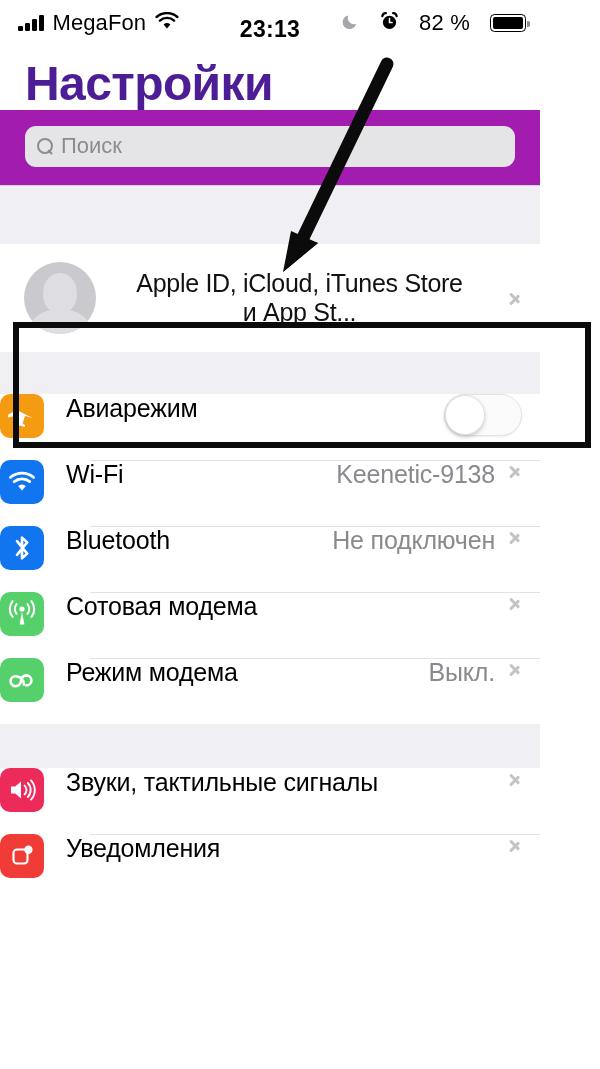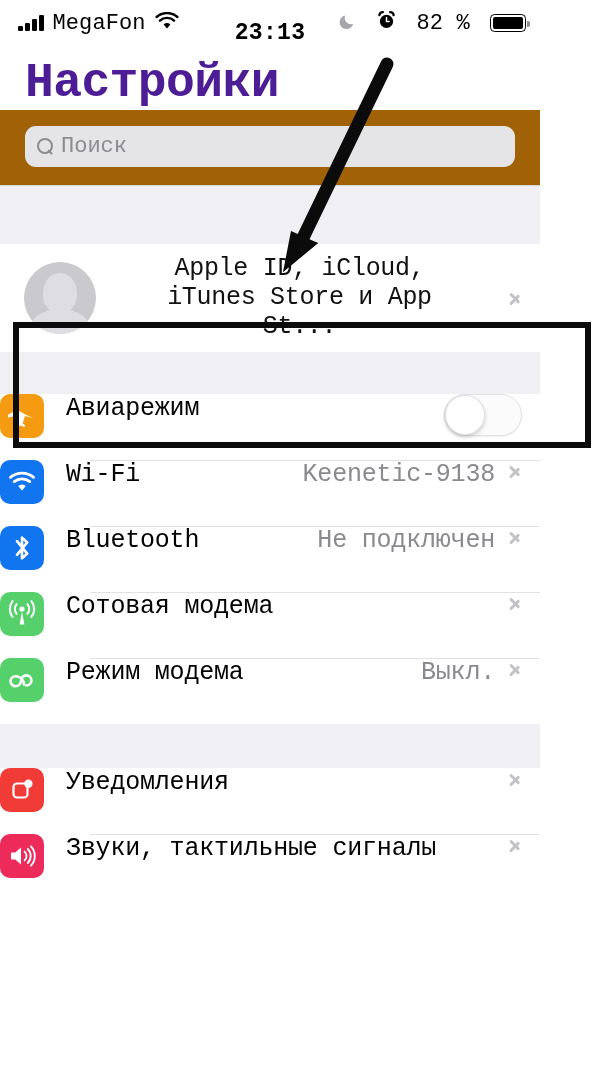--- a/index.html
+++ b/index.html
@@ -6,35 +6,34 @@
   html, body {
     width: 600px; height: 1069px;
     background: #ffffff;
     font-family: "Liberation Sans", sans-serif;
     overflow: hidden;
   }
   #screen {
     position: relative;
     width: 540px; height: 1069px;
     background: #ffffff;
-    font-family: Liberation Mono, monospace;
   }
 
   
   .statusbar {
     position: relative;
     height: 46px;
     background: #ffffff;
     display: flex; align-items: center;
     padding: 0 14px 0 18px;
   }
   .sb-left { display: flex; align-items: center; gap: 9px; flex: 0 0 auto; }
   .sb-center {
-    position: absolute; left: 0; right: 0; top: 0; height: 46px;
-    display: flex; align-items: flex-end; justify-content: center;
+    position: absolute; left: 0; right: 0; top: 16px; height: 46px;
+    display: flex; align-items: flex-start; justify-content: center;
     pointer-events: none;
   }
   .sb-right {
     margin-left: auto; display: flex; align-items: center; gap: 20px; flex: 0 0 auto;
   }
   .sb-time { font-size: 23px; font-weight: bold; color: #000; letter-spacing: .3px; }
   .carrier { font-size: 22px; color: #000; letter-spacing: .1px; }
   .battery-pct { font-size: 22px; color: #000; letter-spacing: .2px; }
 
   .bars { display: flex; align-items: flex-end; gap: 2.5px; height: 16px; }
@@ -55,21 +54,21 @@
     opacity: .45;
   }
   .batt span { display: block; height: 100%; width: 100%; background: #000; border-radius: 2px; }
 
   
   .header { background: #ffffff; padding: 12px 25px 0 25px; }
   .page-title {
     font-size: 48px; font-weight: bold; color: #4c1d95;
     letter-spacing: -0.6px; line-height: 1.08;
   }
-  .search-wrap { padding: 16px 25px 18px 25px; background: #a16207; }
+  .search-wrap { padding: 16px 25px 18px 25px; background: #a21caf; }
   .searchbar {
     height: 41px; background: #e5e5e7; border-radius: 11px;
     display: flex; align-items: center; padding: 0 12px; gap: 7px;
   }
   .search-ph { font-size: 22px; color: #8b8b90; }
   .mag { width: 17px; height: 17px; position: relative; flex: 0 0 auto; }
   .mag::before {
     content: ""; position: absolute; left: 0; top: 0;
     width: 12px; height: 12px; border: 2px solid #8b8b90; border-radius: 50%;
   }
@@ -299,45 +298,45 @@
       <span class="chev"></span>
     </div>
 
   </div>
 
   <div class="gap" style="height:44px"></div>
 
   <div class="group">
 
     <div class="row">
-      <span class="icon" style="background:#F03B36">
-        <svg width="28" height="28" viewBox="0 0 28 28">
-          <rect x="5.5" y="7.5" width="14" height="14" rx="3.6" stroke="#fff" stroke-width="2.2" fill="none"></rect>
-          <circle cx="20.4" cy="7.8" r="4.2" fill="#fff"></circle>
-        </svg>
-      </span>
-      <span class="row-label">Уведомления</span>
-      <span class="row-detail"></span>
-      <span class="chev"></span>
-    </div>
-
-    <div class="row">
       <span class="icon" style="background:#ED2B5B">
         <svg width="30" height="26" viewBox="0 0 30 26">
           <path d="M4 9.6 h4.2 L14 4.6 v16.8 L8.2 16.4 H4 Z" fill="#fff"></path>
           <path d="M17.6 8.6 a6 6 0 0 1 0 8.8" stroke="#fff" stroke-width="1.9" fill="none" stroke-linecap="round"></path>
           <path d="M20.8 6 a10 10 0 0 1 0 14" stroke="#fff" stroke-width="1.9" fill="none" stroke-linecap="round"></path>
           <path d="M24 3.4 a14 14 0 0 1 0 19.2" stroke="#fff" stroke-width="1.9" fill="none" stroke-linecap="round"></path>
         </svg>
       </span>
       <span class="row-label">Звуки, тактильные сигналы</span>
       <span class="row-detail"></span>
       <span class="chev"></span>
     </div>
 
+    <div class="row">
+      <span class="icon" style="background:#F03B36">
+        <svg width="28" height="28" viewBox="0 0 28 28">
+          <rect x="5.5" y="7.5" width="14" height="14" rx="3.6" stroke="#fff" stroke-width="2.2" fill="none"></rect>
+          <circle cx="20.4" cy="7.8" r="4.2" fill="#fff"></circle>
+        </svg>
+      </span>
+      <span class="row-label">Уведомления</span>
+      <span class="row-detail"></span>
+      <span class="chev"></span>
+    </div>
+
   </div>
 
   <div class="annot-box"></div>
   <svg class="annot-arrow" width="600" height="1069" viewBox="0 0 600 1069">
     <path d="M387 64 L300 244" stroke="#0b0b0b" stroke-width="13" stroke-linecap="round" fill="none"></path>
     <path d="M283 272 L318 243 L300 238 Z" fill="#0b0b0b"></path>
     <path d="M283 272 L291 231 L318 243 Z" fill="#0b0b0b"></path>
   </svg>
 
 </div>

